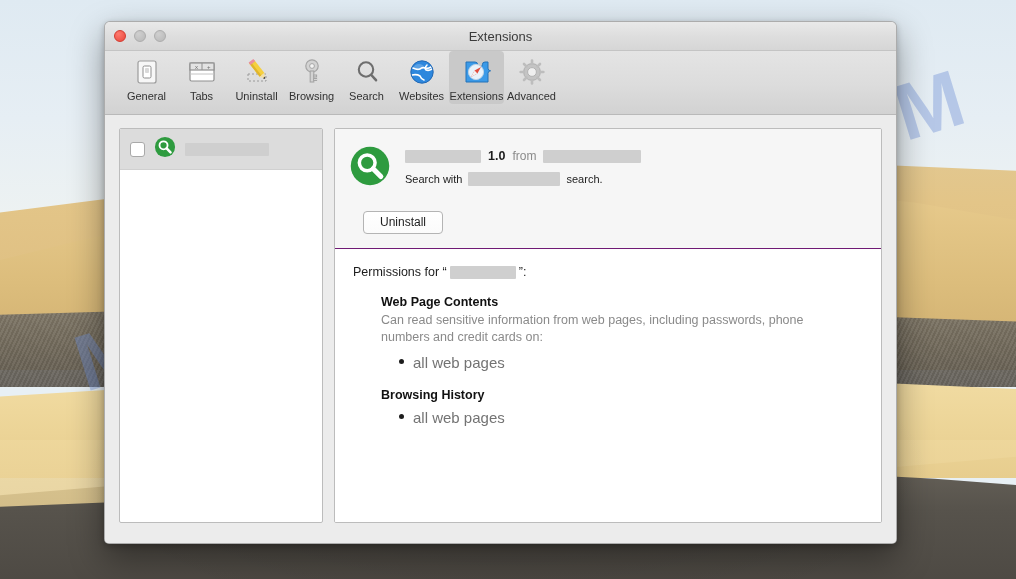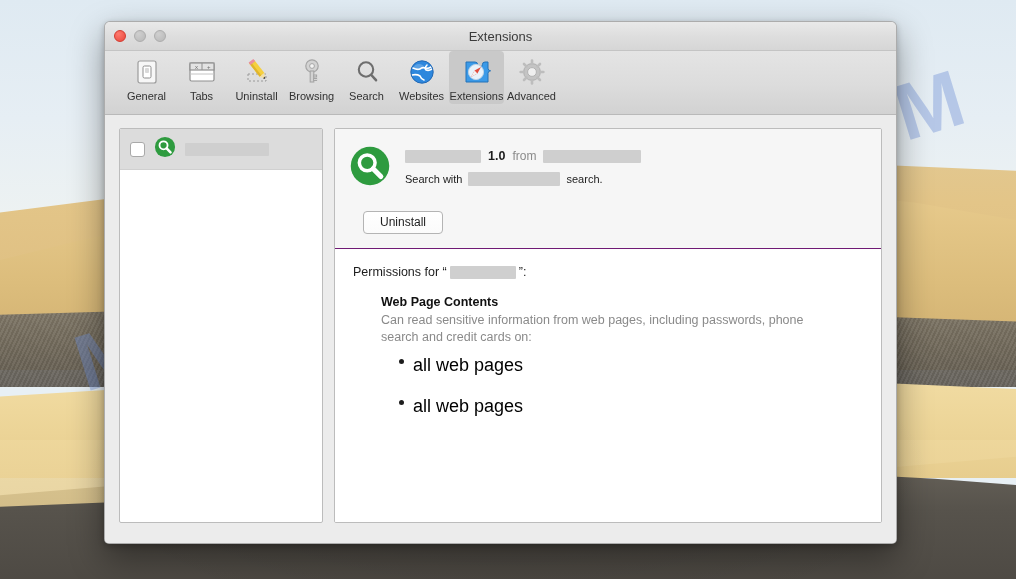--- a/index.html
+++ b/index.html
@@ -268,22 +268,22 @@
     margin-bottom: 3px;
   }
   .perm-body {
     font-size: 12.5px;
     color: #8a8a8a;
     line-height: 1.38;
     max-width: 430px;
   }
   .perm-list { list-style: none; margin-top: 5px; padding-left: 18px; }
   .perm-list li {
-    font-size: 18px;
-    color: #000000;
+    font-size: 15px;
+    color: #737373;
     position: relative;
     padding-left: 14px;
     line-height: 1.5;
   }
   .perm-list li::before {
     content: "";
     position: absolute;
     left: 0; top: 7px;
     width: 5px; height: 5px;
     border-radius: 50%;
@@ -480,27 +480,28 @@
 
         <div id="permissions">
           <div id="permissions-title">
             <span>Permissions for “</span>
             <span class="redacted r-perm"></span>
             <span>”:</span>
           </div>
 
           <div class="perm-group">
             <div class="perm-heading">Web Page Contents</div>
-            <div class="perm-body">Can read sensitive information from web pages, including passwords, phone search and credit cards on:</div>
+            <div class="perm-body">Can read sensitive information from web pages, including passwords, phone numbers and credit cards on:</div>
             <ul class="perm-list">
               <li>all web pages</li>
             </ul>
           </div>
 
           <div class="perm-group">
+            <div class="perm-heading">Browsing History</div>
             <ul class="perm-list">
               <li>all web pages</li>
             </ul>
           </div>
         </div>
 
       </div>
     </div>
 
   </div>

